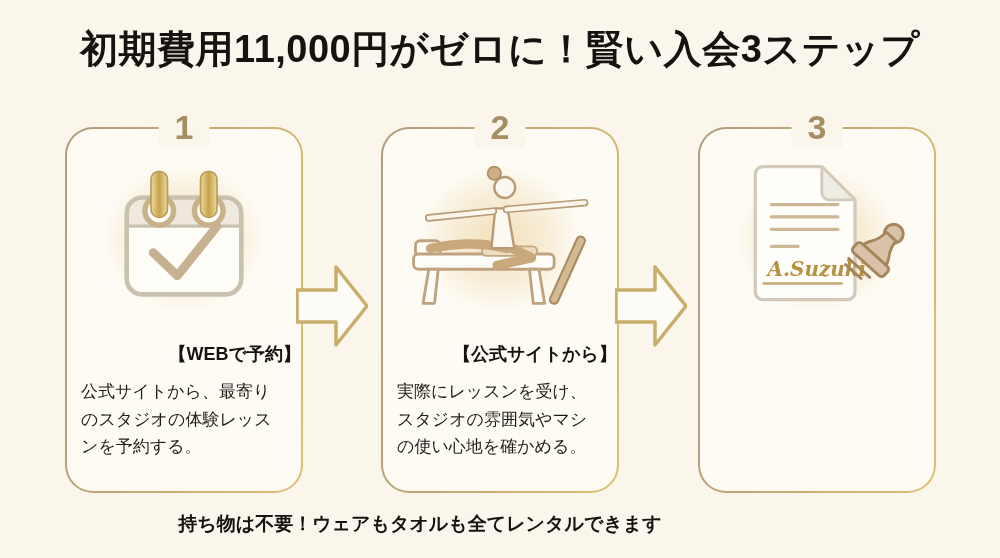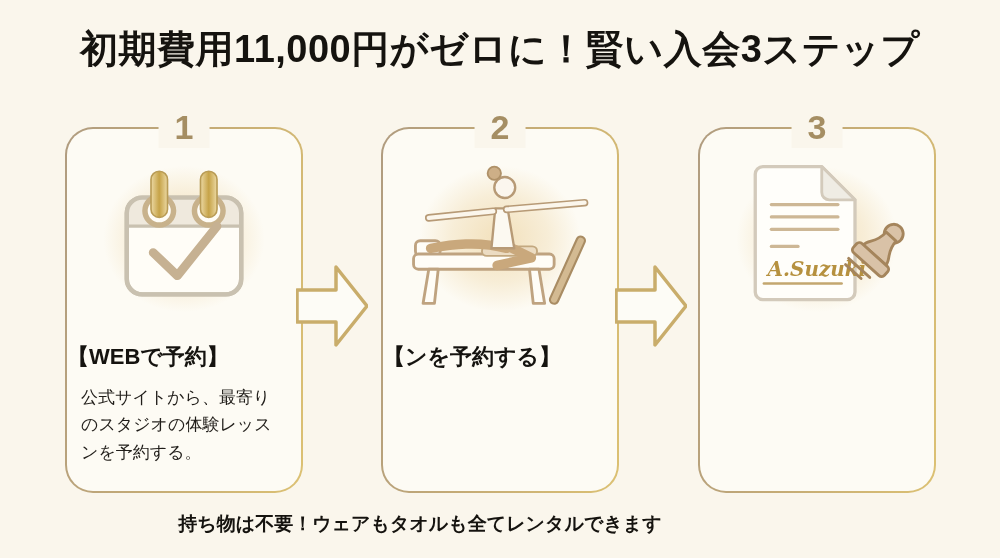--- a/index.html
+++ b/index.html
@@ -39,22 +39,22 @@
     display:flex;align-items:center;justify-content:center;
   }
   .icon-wrap::before{
     content:"";position:absolute;left:50%;top:52%;
     width:215px;height:195px;transform:translate(-50%,-50%);
     border-radius:50%;
     background:radial-gradient(closest-side,rgba(233,202,140,0.55),rgba(233,202,140,0.28) 45%,rgba(233,202,140,0) 75%);
   }
   .icon-wrap svg{position:relative;z-index:1;}
   .heading{
-    margin:2px 0 0 0;text-align:left;
-    font-size:22px;font-weight:800;color:#15130f;line-height:1.3;
+    margin:2px 0 0 0;text-align:right;
+    font-size:18px;font-weight:800;color:#15130f;line-height:1.3;
   }
   .step-body{
     margin:12px 12px 0 14px;
     font-size:17px;font-weight:400;line-height:1.62;color:#201d19;
     white-space:pre-line;text-align:left;
   }
   
   .flow-arrow{position:absolute;top:262px;z-index:2;}
   .flow-arrow.a1{left:296px;}
   .flow-arrow.a2{left:615px;}
@@ -129,21 +129,24 @@
 
           <line x1="98" y1="55" x2="30" y2="62" stroke="#b79a76" stroke-width="8" stroke-linecap="round"></line>
           <line x1="98" y1="55" x2="30" y2="62" stroke="#fbf6ec" stroke-width="4.5" stroke-linecap="round"></line>
           <line x1="112" y1="53" x2="194" y2="46" stroke="#b79a76" stroke-width="8" stroke-linecap="round"></line>
           <line x1="112" y1="53" x2="194" y2="46" stroke="#fbf6ec" stroke-width="4.5" stroke-linecap="round"></line>
 
           <circle cx="110" cy="30" r="11" fill="#fbf6ee" stroke="#b79a76" stroke-width="2.5"></circle>
           <circle cx="99" cy="15" r="7" fill="#cdaf87" stroke="#af9168" stroke-width="2"></circle>
         </svg>
       </div>
-      <h2 class="heading">【ンを予約する】</h2>
+      <h2 class="heading">【公式サイトから】</h2>
+      <p class="step-body">実際にレッスンを受け、
+スタジオの雰囲気やマシ
+の使い心地を確かめる。</p>
     </div>
   </section>
 
   <svg class="flow-arrow a2" width="72" height="88" viewBox="0 0 72 88">
     <path d="M1 28 H40 V5 L71 44 L40 83 V60 H1 Z" fill="#fdfcf6" stroke="#c9ad6b" stroke-width="3.5" stroke-linejoin="round"></path>
   </svg>
 
   <section class="card c3">
     <span class="num">3</span>
     <div class="card-inner">

